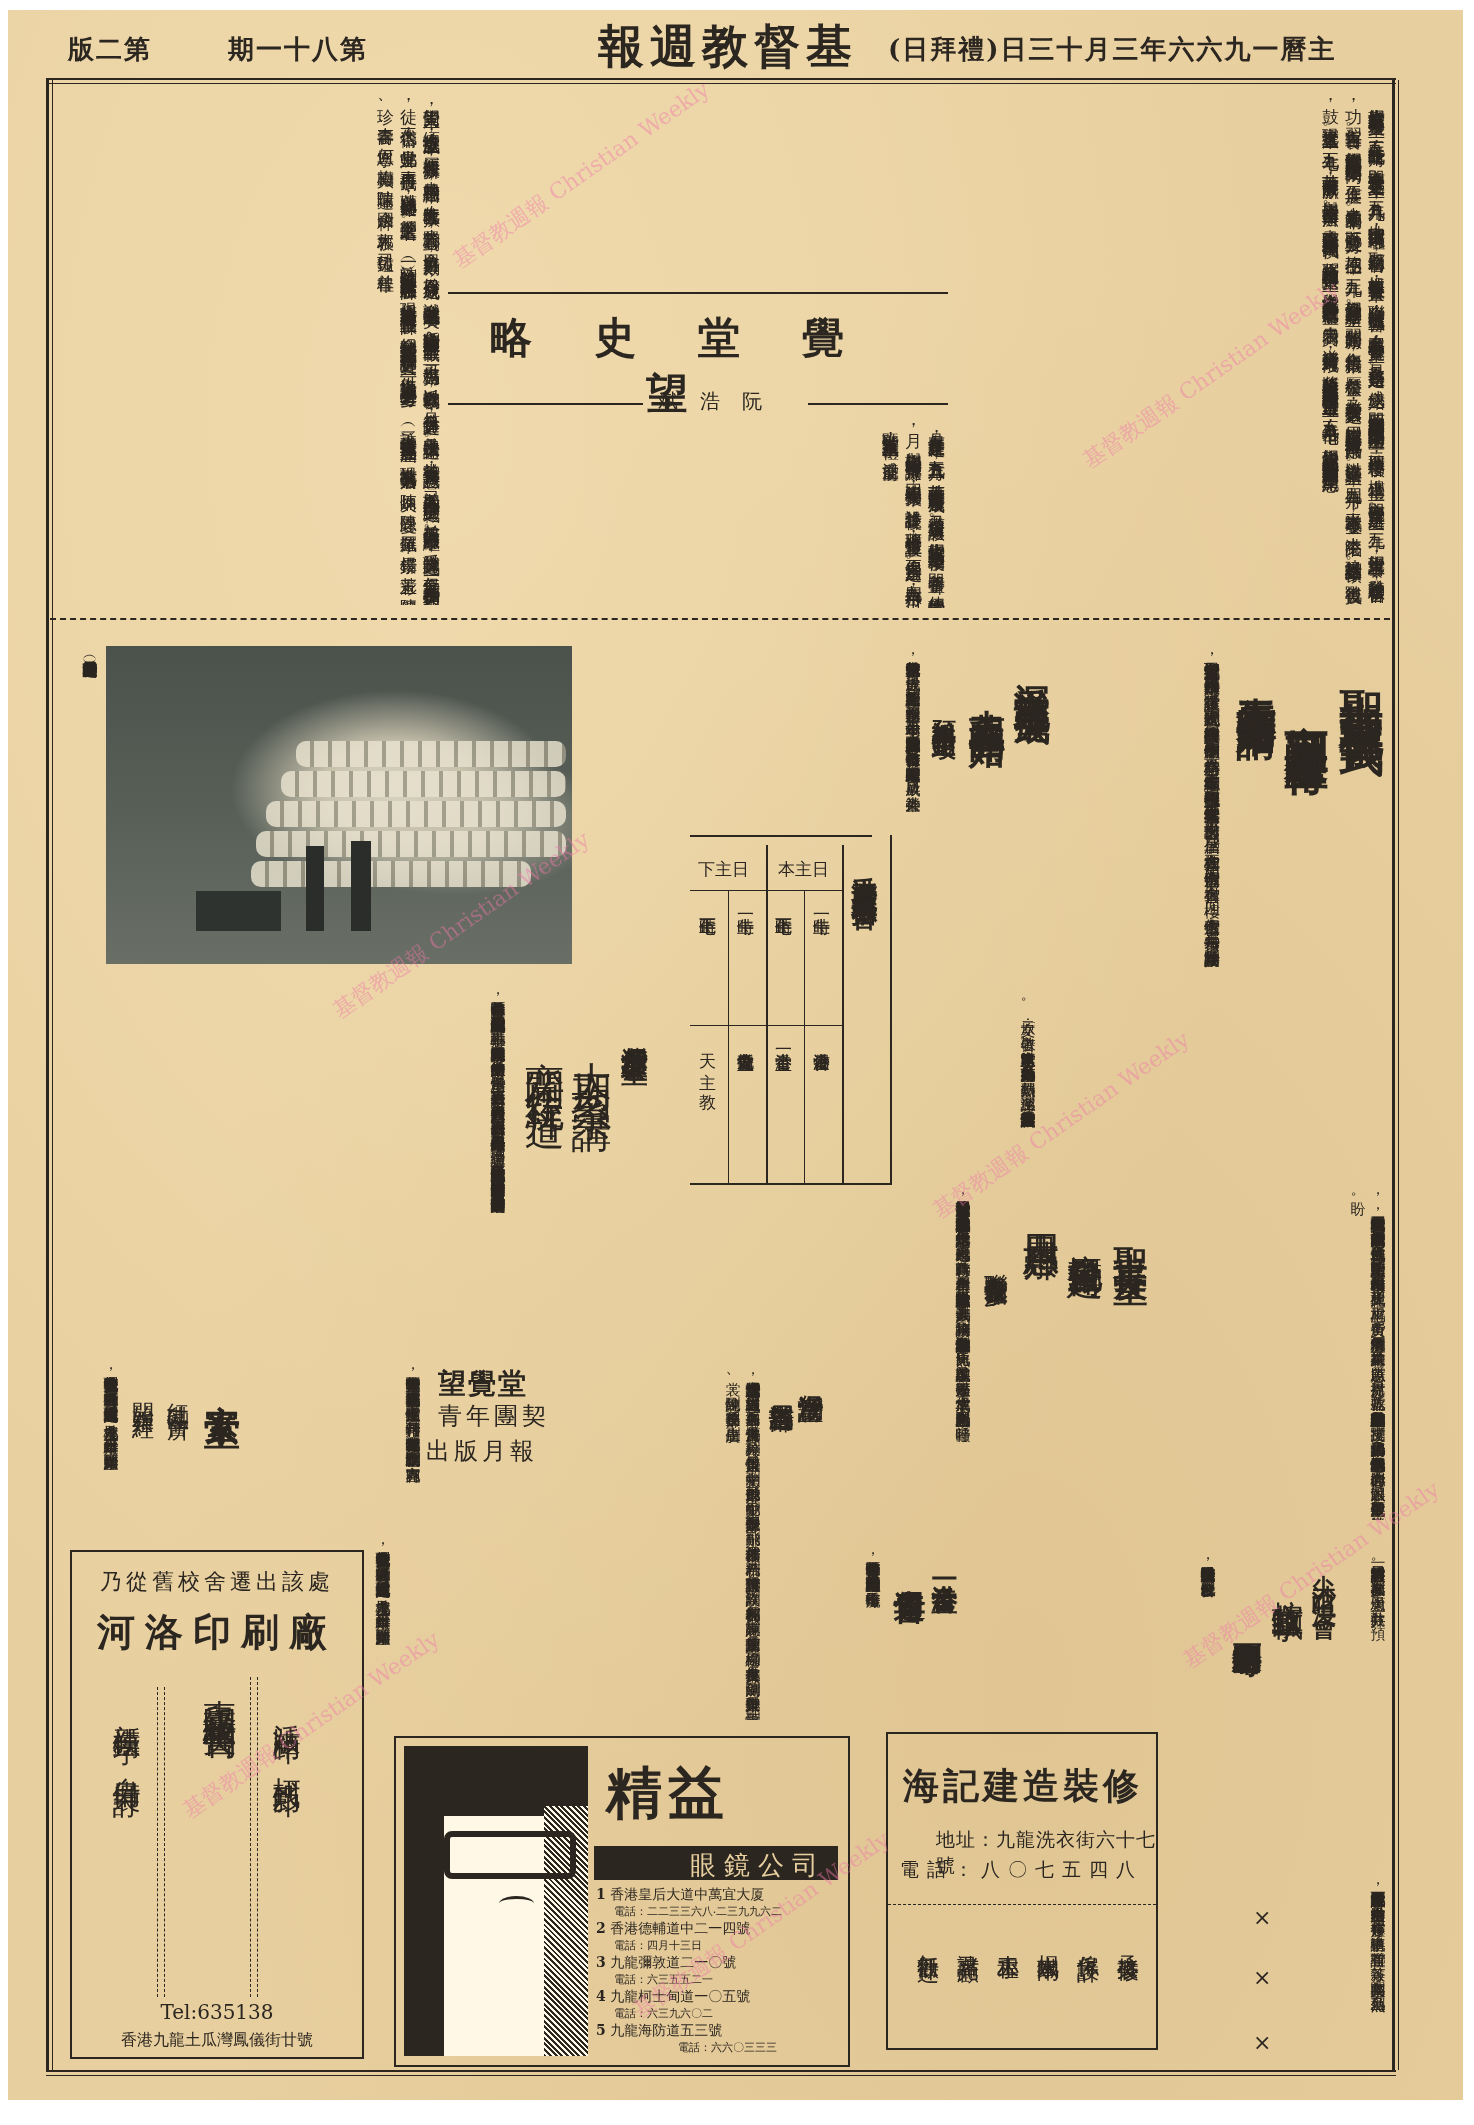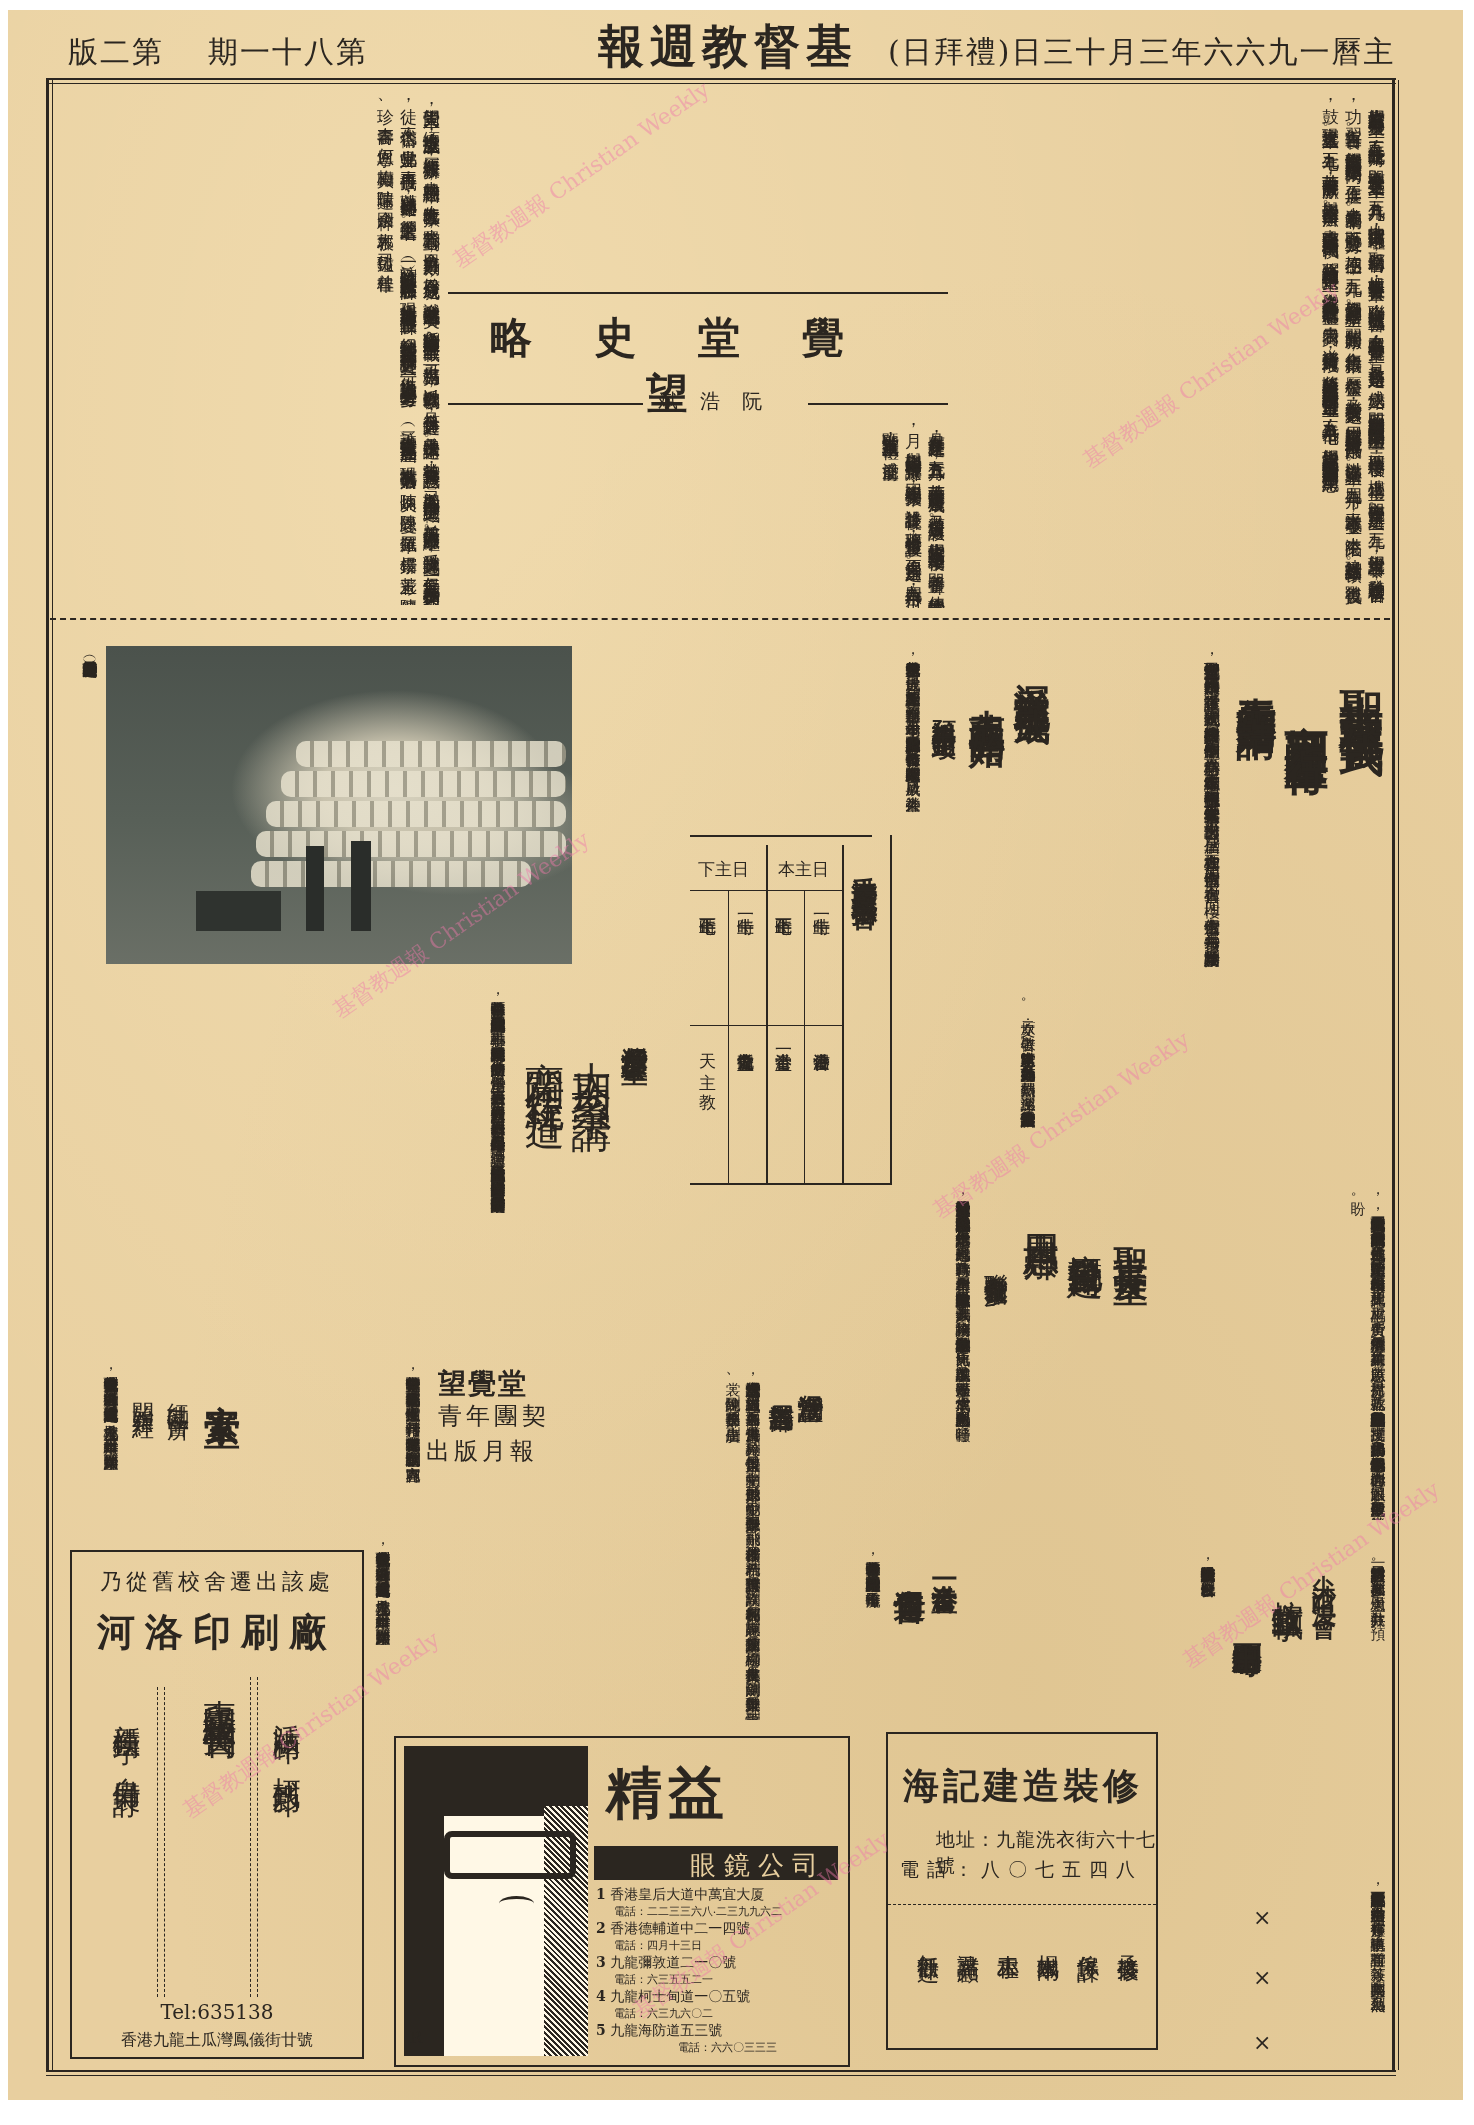--- a/index.html
+++ b/index.html
@@ -13,41 +13,41 @@
   .v{writing-mode:vertical-rl;text-orientation:upright;}
   .body-txt{font-size:17px;line-height:23px;letter-spacing:1px;}
   .small-txt{font-size:15px;line-height:20px;}
   .hl{font-weight:bold;}
   .rule-h{position:absolute;height:0;border-top:2px solid #2b2620;}
   .rule-h2{position:absolute;height:3px;border-top:2px solid #2b2620;border-bottom:1px solid #2b2620;}
   .rule-v2{position:absolute;width:3px;border-left:3px solid #2b2620;border-right:1px solid #2b2620;}
   .dash-h{position:absolute;height:0;border-top:2px dashed #2b2620;}
   .box{position:absolute;border:2px solid #2b2620;}
   .mast-title{font-size:46px;font-weight:bold;letter-spacing:6px;}
-  .mast-sub{font-size:30px;letter-spacing:2px;font-weight:normal;}
+  .mast-sub{font-size:26px;letter-spacing:2px;font-weight:bold;}
   .photo{position:absolute;background:#5a605a;
     background-image:
       radial-gradient(ellipse at 62% 45%,#d8d3c0 0,#c8c2ad 18%,transparent 40%),
       radial-gradient(ellipse at 75% 55%,#cfc9b4 0,transparent 30%),
       linear-gradient(180deg,#4b524c 0,#586058 55%,#6a6f66 100%);}
   .choir-row{position:absolute;height:26px;background:repeating-linear-gradient(90deg,#e6e0cc 0 14px,#9c9886 14px 18px);opacity:.85;border-radius:10px;}
   .ad-face{position:absolute;background:#fff8e6;overflow:hidden;}
   .hair{position:absolute;background:#2b2620;}
   .bar-black{position:absolute;background:#2b2620;color:#e8cf9f;}
   .sched-cell{position:absolute;border-left:2px solid #2b2620;}
   .watermark{position:absolute;color:rgba(240,120,170,.45);font-size:22px;transform:rotate(-35deg);font-family:"DejaVu Serif",serif;white-space:nowrap;}
 </style>
 </head>
 <body>
 
 <div class="paper">
 
   <div class="abs" style="left:0;top:0;width:1455px;height:70px;">
     <div class="abs mast-sub" style="left:60px;top:22px;">版二第</div>
-    <div class="abs mast-sub" style="left:200px;top:22px;">期一十八第</div>
+    <div class="abs mast-sub" style="left:220px;top:22px;">期一十八第</div>
     <div class="abs mast-title" style="left:590px;top:6px;">報週教督基</div>
     <div class="abs mast-sub" style="left:880px;top:22px;">(日拜禮)日三十月三年六六九一曆主</div>
   </div>
 
   <div class="rule-h2" style="left:38px;top:68px;width:1350px;"></div>
   <div class="rule-v2" style="left:38px;top:70px;height:1990px;"></div>
   <div class="rule-v2" style="left:1384px;top:70px;height:1990px;"></div>
   <div class="rule-h2" style="left:38px;top:2060px;width:1350px;"></div>
 
   <div class="abs v body-txt" style="left:640px;top:85px;width:740px;height:510px;overflow:hidden;">

